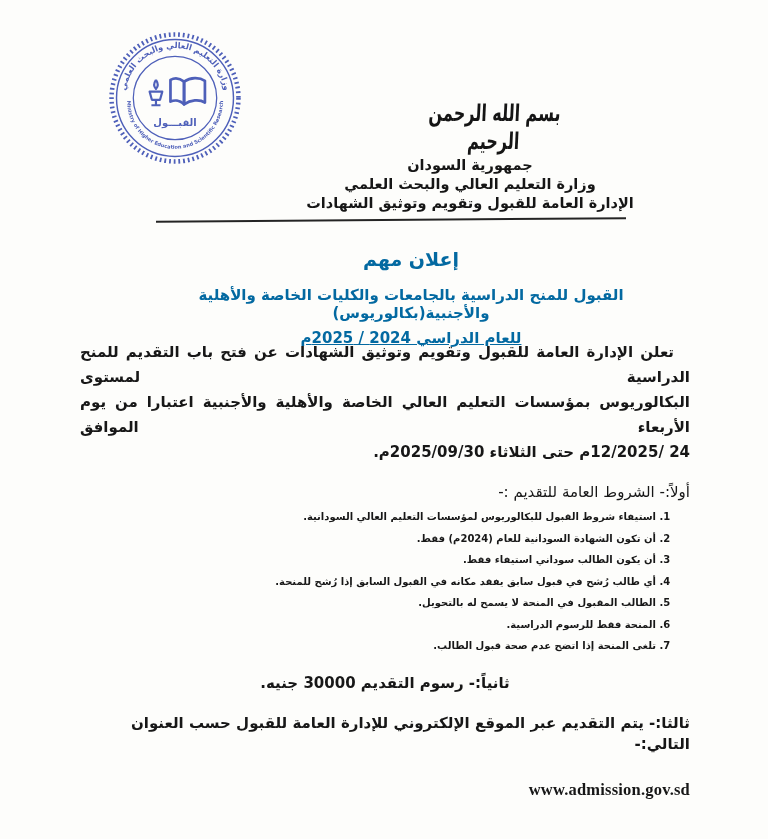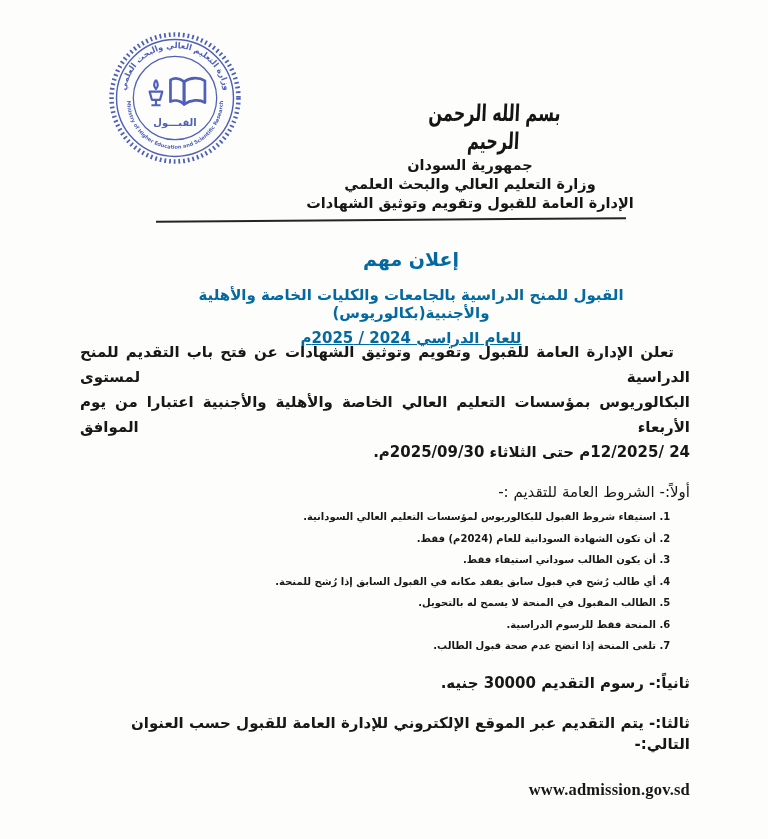--- a/index.html
+++ b/index.html
@@ -34,21 +34,21 @@
   .ann-subtitle{font-size:15px;font-weight:bold;margin:0 0 7px 0;}
   .ann-year{font-size:15px;font-weight:bold;text-decoration:underline;margin:0;}
   
   .body-block{position:absolute;top:340px;right:78px;left:80px;font-size:15px;color:#171717;}
   .intro-line{font-weight:bold;line-height:25px;text-align:right;}
   .just{text-align:justify;text-align-last:justify;}
   .indent{text-indent:16px;}
   .conditions-heading{font-weight:normal;line-height:23px;margin-top:16px;}
   ol.conditions{margin:2px 0 0 0;padding:0 34px 0 0;font-weight:bold;}
   ol.conditions li{line-height:21.5px;font-size:10px;}
-  .fees-line{font-weight:bold;margin-top:16px;line-height:21px;}
+  .fees-line{font-weight:bold;margin-top:16px;line-height:21px;text-align:center;}
   .method-line{font-weight:bold;margin-top:19px;line-height:21px;}
   .website{
     direction:ltr;text-align:right;font-weight:bold;margin-top:25px;
     font-family:"Liberation Serif","DejaVu Serif",serif;font-size:16.5px;letter-spacing:.2px;
   }
   .closing{font-weight:bold;text-align:center;margin-top:58px;font-size:15px;}
 </style>
 </head>
 <body>
 

